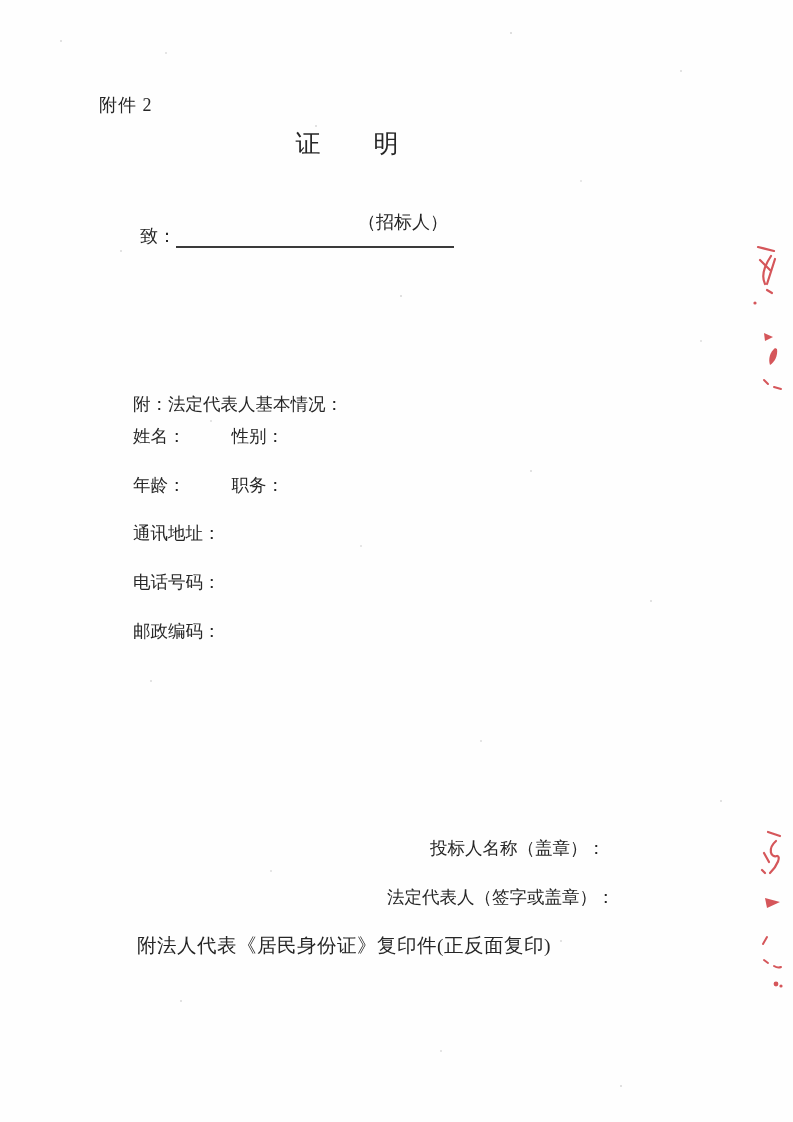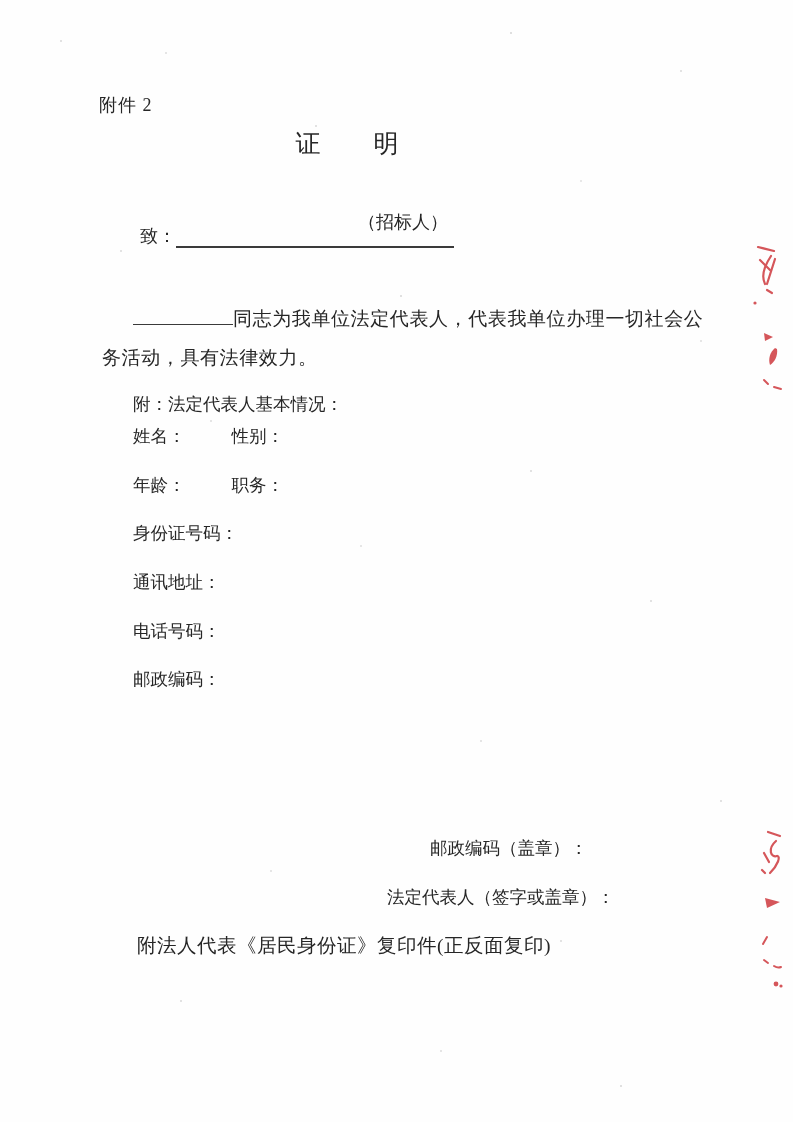--- a/index.html
+++ b/index.html
@@ -62,51 +62,44 @@
   <div class="scan-noise"></div>
 
   <div class="abs attachment-label">附件 2</div>
 
   <div class="abs doc-title">证　　明</div>
 
   <div class="abs to-line">
     <span>致：</span><span class="to-underlined"><span class="to-blank"></span><span>（招标人）</span><span class="to-tail"></span></span>
   </div>
 
-  <div class="body-par">
-    <div><span class="par-blank"></span><span>同志为我单位法定代表人，代表我单位办理一切社会公</span></div>
-    <div>务活动，具有法律效力。</div>
-  </div>
 
   <div class="abs attachment-note">附：法定代表人基本情况：</div>
 
   <div class="fields">
     <div class="field-row">
       <span class="field-a">姓名：</span>
       <span>性别：</span>
     </div>
     <div class="field-row">
       <span class="field-a">年龄：</span>
       <span>职务：</span>
     </div>
     <div class="field-row">
-      <span>身份证号码：</span>
-    </div>
-    <div class="field-row">
       <span>通讯地址：</span>
     </div>
     <div class="field-row">
       <span>电话号码：</span>
     </div>
     <div class="field-row">
       <span>邮政编码：</span>
     </div>
   </div>
 
-  <div class="abs sig-bidder">邮政编码（盖章）：</div>
+  <div class="abs sig-bidder">投标人名称（盖章）：</div>
 
   <div class="abs sig-legal">法定代表人（签字或盖章）：</div>
 
   <div class="abs footer-note">附法人代表《居民身份证》复印件(正反面复印)</div>
 
   <svg class="red-marks" style="left:750px;top:240px;" width="38" height="156" viewBox="0 0 38 156">
     <g fill="none" stroke-width="2.2" stroke-linecap="round">
       <path d="M8,7 L24,11"></path>
       <path d="M21,16 C15,25 11,36 15,44"></path>
       <path d="M25,19 L17,44"></path>

